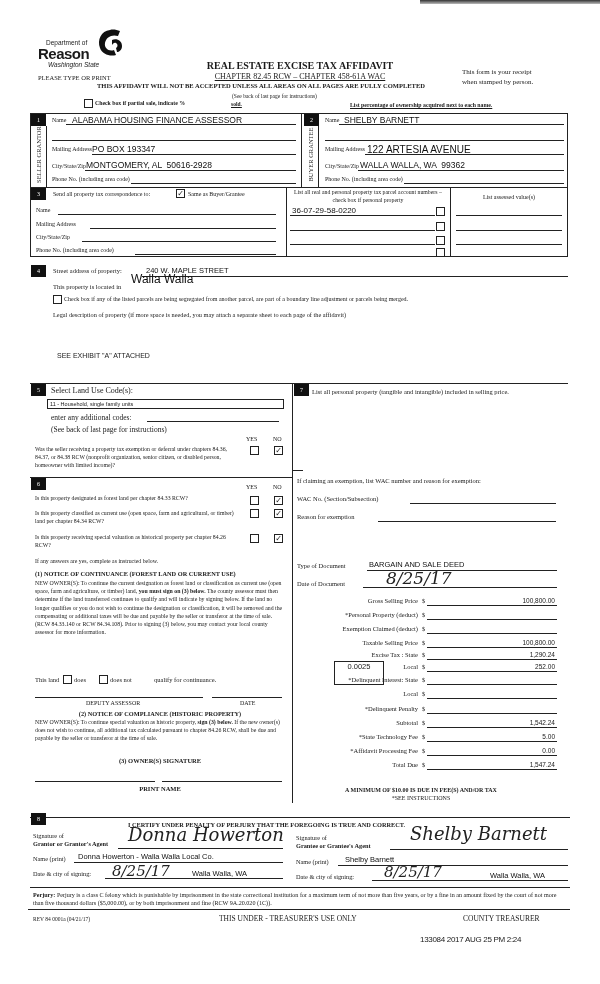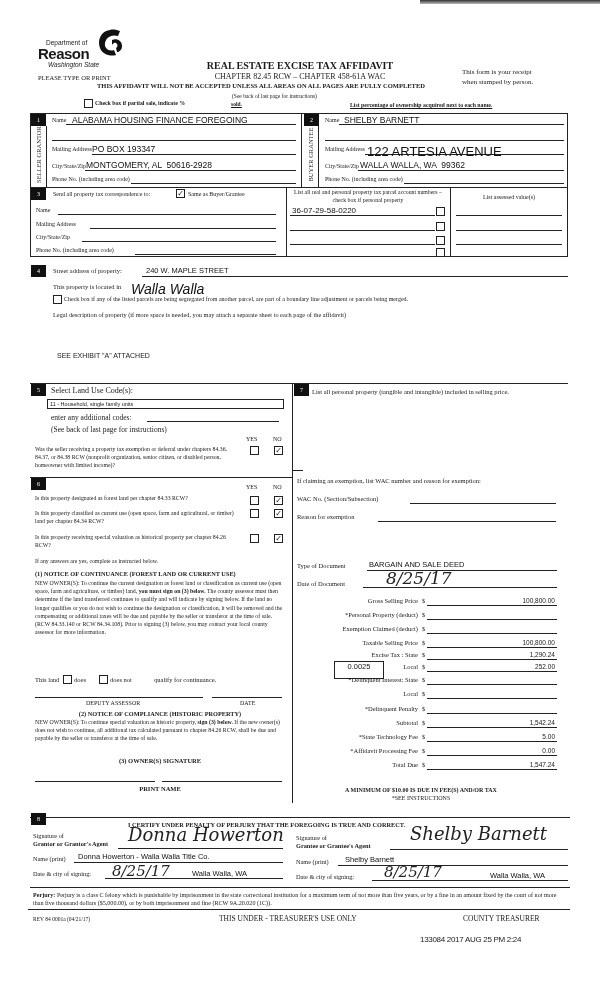--- a/index.html
+++ b/index.html
@@ -29,62 +29,62 @@
   <div class="abs sans b" style="left:0;top:17px;font-size:15px;letter-spacing:-0.5px;">Reason</div>
   <div class="abs sans" style="left:10px;top:33px;font-size:6.5px;font-style:italic;">Washington State</div>
   <svg class="abs" style="left:58px;top:0;" width="28" height="30" viewBox="0 0 28 30">
     <path d="M14 2 C5 3 1 12 4 20 C6 26 14 29 20 27 L18 22 C13 24 8 20 9 15 C10 9 16 6 22 8 L24 3 C21 2 17 1 14 2Z" fill="#111"></path>
     <path d="M16 12 C20 10 26 12 26 18 C26 22 23 24 21 24 L20 20 C22 19 22 16 20 15 C18 14 17 16 16 17Z" fill="#111"></path>
   </svg>
 </div>
 
 <div class="abs b center" style="left:150px;top:60px;width:300px;font-size:10px;">REAL ESTATE EXCISE TAX AFFIDAVIT</div>
 <div class="abs" style="left:38px;top:74px;font-size:6.5px;">PLEASE TYPE OR PRINT</div>
-<div class="abs center" style="left:150px;top:72px;width:300px;font-size:8px;">CHAPTER 82.45 RCW – CHAPTER 458-61A WAC</div>
+<div class="abs center" style="left:150px;top:72px;width:300px;font-size:8px;text-decoration:underline;">CHAPTER 82.45 RCW – CHAPTER 458-61A WAC</div>
 <div class="abs" style="left:462px;top:68px;font-size:7px;">This form is your receipt</div>
 <div class="abs" style="left:462px;top:78px;font-size:7px;">when stamped by person.</div>
 <div class="abs b" style="left:97px;top:82px;font-size:6.5px;">THIS AFFIDAVIT WILL NOT BE ACCEPTED UNLESS ALL AREAS ON ALL PAGES ARE FULLY COMPLETED</div>
 <div class="abs" style="left:232px;top:93px;font-size:5.5px;">(See back of last page for instructions)</div>
 <div class="cb" style="left:84px;top:99px;"></div>
 <div class="abs b" style="left:95px;top:100px;font-size:5.8px;">Check box if partial sale, indicate %</div>
 <div class="abs b" style="left:231px;top:101px;font-size:5.5px;text-decoration:underline;">sold.</div>
 <div class="abs b" style="left:350px;top:102px;font-size:5.8px;text-decoration:underline;">List percentage of ownership acquired next to each name.</div>
 
 <div class="box" style="left:30px;top:113px;width:538px;height:144px;"></div>
 <div class="vline" style="left:301px;top:113px;height:74px;"></div>
 <div class="hline" style="left:30px;top:187px;width:538px;"></div>
 
 <div class="num" style="left:31px;top:114px;width:15px;height:12px;line-height:12px;">1</div>
 <div class="abs" style="left:30px;top:126px;width:17px;height:61px;border-right:1px solid #222;">
   <div class="abs center" style="left:-22px;top:25px;width:60px;transform:rotate(-90deg);font-size:6.5px;">SELLER GRANTOR</div>
 </div>
 <div class="abs" style="left:52px;top:117px;font-size:6px;">Name</div>
 <div class="line" style="left:66px;top:124px;width:230px;"></div>
-<div class="abs hand" style="left:72px;top:115px;font-size:8.5px;">ALABAMA HOUSING FINANCE FOREGOING</div>
+<div class="abs hand" style="left:72px;top:115px;font-size:8.5px;">ALABAMA HOUSING FINANCE ASSESSOR</div>
 <div class="line" style="left:52px;top:140px;width:244px;"></div>
 <div class="abs" style="left:52px;top:146px;font-size:6px;">Mailing Address</div>
 <div class="line" style="left:92px;top:154px;width:204px;"></div>
 <div class="abs hand" style="left:92px;top:144px;font-size:8.5px;">PO BOX 193347</div>
 <div class="abs" style="left:52px;top:163px;font-size:6px;">City/State/Zip</div>
 <div class="line" style="left:85px;top:170px;width:211px;"></div>
 <div class="abs hand" style="left:86px;top:160px;font-size:8.5px;white-space:pre;">MONTGOMERY, AL  50616-2928</div>
 <div class="abs" style="left:52px;top:176px;font-size:6px;">Phone No. (including area code)</div>
 <div class="line" style="left:131px;top:183px;width:165px;"></div>
 
 <div class="num" style="left:304px;top:114px;width:15px;height:12px;line-height:12px;">2</div>
 <div class="abs" style="left:302px;top:126px;width:17px;height:61px;border-right:1px solid #222;">
   <div class="abs center" style="left:-22px;top:25px;width:60px;transform:rotate(-90deg);font-size:6.5px;">BUYER GRANTEE</div>
 </div>
 <div class="abs" style="left:325px;top:117px;font-size:6px;">Name</div>
 <div class="line" style="left:339px;top:124px;width:225px;"></div>
 <div class="abs hand" style="left:344px;top:115px;font-size:8.5px;">SHELBY BARNETT</div>
 <div class="line" style="left:325px;top:140px;width:239px;"></div>
 <div class="abs" style="left:325px;top:146px;font-size:6px;">Mailing Address</div>
 <div class="line" style="left:365px;top:154px;width:199px;"></div>
-<div class="abs hand" style="left:367px;top:144px;font-size:13px;">122 ARTESIA AVENUE</div>
+<div class="abs hand" style="left:367px;top:144px;font-size:10px;">122 ARTESIA AVENUE</div>
 <div class="abs" style="left:325px;top:163px;font-size:6px;">City/State/Zip</div>
 <div class="line" style="left:358px;top:170px;width:206px;"></div>
 <div class="abs hand" style="left:360px;top:160px;font-size:8.5px;white-space:pre;">WALLA WALLA, WA  99362</div>
 <div class="abs" style="left:325px;top:176px;font-size:6px;">Phone No. (including area code)</div>
 <div class="line" style="left:404px;top:183px;width:160px;"></div>
 
 <div class="vline" style="left:286px;top:187px;height:70px;"></div>
 <div class="vline" style="left:450px;top:187px;height:70px;"></div>
 <div class="num" style="left:31px;top:188px;width:15px;height:12px;line-height:12px;">3</div>
 <div class="abs" style="left:53px;top:191px;font-size:6px;">Send all property tax correspondence to:</div>
@@ -114,21 +114,21 @@
 <div class="line" style="left:456px;top:215px;width:106px;"></div>
 <div class="line" style="left:456px;top:230px;width:106px;"></div>
 <div class="line" style="left:456px;top:244px;width:106px;"></div>
 <div class="line" style="left:456px;top:256px;width:106px;"></div>
 
 <div class="num" style="left:31px;top:265px;width:15px;height:12px;line-height:12px;">4</div>
 <div class="abs" style="left:53px;top:267px;font-size:6.5px;">Street address of property:</div>
 <div class="line" style="left:142px;top:276px;width:426px;"></div>
 <div class="abs hand" style="left:146px;top:266px;font-size:7.5px;">240 W. MAPLE STREET</div>
 <div class="abs" style="left:53px;top:283px;font-size:6.5px;">This property is located in</div>
-<div class="abs hand" style="left:131px;top:281px;font-size:14px;font-style:italic;">Walla Walla</div>
+<div class="abs hand" style="left:131px;top:272px;font-size:12px;">Walla Walla</div>
 <div class="cb" style="left:53px;top:295px;"></div>
 <div class="abs" style="left:64px;top:296px;font-size:6px;">Check box if any of the listed parcels are being segregated from another parcel, are part of a boundary line adjustment or parcels being merged.</div>
 <div class="abs" style="left:53px;top:311px;font-size:6.3px;">Legal description of property (if more space is needed, you may attach a separate sheet to each page of the affidavit)</div>
 <div class="abs sans" style="left:57px;top:352px;font-size:7px;">SEE EXHIBIT "A" ATTACHED</div>
 
 <div class="box" style="left:30px;top:383px;width:263px;height:420px;border-left:none;border-bottom:none;"></div>
 <div class="num" style="left:31px;top:384px;width:15px;height:12px;line-height:12px;">5</div>
 <div class="abs" style="left:51px;top:386px;font-size:8px;">Select Land Use Code(s):</div>
 <div class="box" style="left:47px;top:399px;width:237px;height:10px;">
   <div class="abs sans" style="left:2px;top:1px;font-size:5.5px;">11 - Household, single family units</div>
@@ -219,21 +219,21 @@
   <div class="abs right" style="left:0;top:42px;width:122px;font-size:6.5px;">Taxable Selling Price</div>
   <div class="abs" style="left:126px;top:42px;font-size:6.5px;">$</div>
   <div class="line" style="left:131px;top:50px;width:130px;"></div>
   <div class="abs sans right" style="left:131px;top:42px;width:128px;font-size:6.5px;">100,800.00</div>
 
   <div class="abs right" style="left:0;top:54px;width:122px;font-size:6.5px;">Excise Tax : State</div>
   <div class="abs" style="left:126px;top:54px;font-size:6.5px;">$</div>
   <div class="line" style="left:131px;top:62px;width:130px;"></div>
   <div class="abs sans right" style="left:131px;top:54px;width:128px;font-size:6.5px;">1,290.24</div>
 
-  <div class="box center" style="left:38px;top:64px;width:50px;height:18px;">
+  <div class="box center" style="left:38px;top:64px;width:50px;height:24px;">
     <span class="sans" style="font-size:7.5px;line-height:10px;">0.0025</span>
   </div>
   <div class="abs right" style="left:92px;top:66px;width:30px;font-size:6.5px;">Local</div>
   <div class="abs" style="left:126px;top:66px;font-size:6.5px;">$</div>
   <div class="line" style="left:131px;top:74px;width:130px;"></div>
   <div class="abs sans right" style="left:131px;top:66px;width:128px;font-size:6.5px;">252.00</div>
 
   <div class="abs right" style="left:0;top:79px;width:122px;font-size:6.5px;">*Delinquent Interest: State</div>
   <div class="abs" style="left:126px;top:79px;font-size:6.5px;">$</div>
   <div class="line" style="left:131px;top:87px;width:130px;"></div>
@@ -272,21 +272,21 @@
 <div class="hline" style="left:30px;top:817px;width:540px;"></div>
 <div class="num" style="left:31px;top:813px;width:15px;height:12px;line-height:12px;">8</div>
 <div class="abs b" style="left:128px;top:821px;font-size:6.3px;">I CERTIFY UNDER PENALTY OF PERJURY THAT THE FOREGOING IS TRUE AND CORRECT.</div>
 
 <div class="abs" style="left:33px;top:832px;font-size:6.3px;">Signature of</div>
 <div class="abs b" style="left:33px;top:840px;font-size:6.3px;">Grantor or Grantor's Agent</div>
 <div class="line" style="left:118px;top:848px;width:165px;"></div>
 <div class="sig" style="left:128px;top:824px;font-size:18px;">Donna Howerton</div>
 <div class="abs" style="left:33px;top:855px;font-size:6.3px;">Name (print)</div>
 <div class="line" style="left:74px;top:862px;width:209px;"></div>
-<div class="abs hand" style="left:78px;top:852px;font-size:7.5px;">Donna Howerton - Walla Walla Title Co.</div>
+<div class="abs hand" style="left:78px;top:852px;font-size:7.5px;">Donna Howerton - Walla Walla Local Co.</div>
 <div class="abs" style="left:33px;top:870px;font-size:6.3px;">Date &amp; city of signing:</div>
 <div class="line" style="left:105px;top:878px;width:178px;"></div>
 <div class="sig" style="left:112px;top:862px;font-size:15px;">8/25/17</div>
 <div class="abs hand" style="left:192px;top:869px;font-size:7.5px;">Walla Walla, WA</div>
 
 <div class="abs" style="left:296px;top:834px;font-size:6.3px;">Signature of</div>
 <div class="abs b" style="left:296px;top:842px;font-size:6.3px;">Grantee or Grantee's Agent</div>
 <div class="line" style="left:390px;top:849px;width:178px;"></div>
 <div class="sig" style="left:410px;top:823px;font-size:18px;">Shelby Barnett</div>
 <div class="abs" style="left:296px;top:858px;font-size:6.3px;">Name (print)</div>

